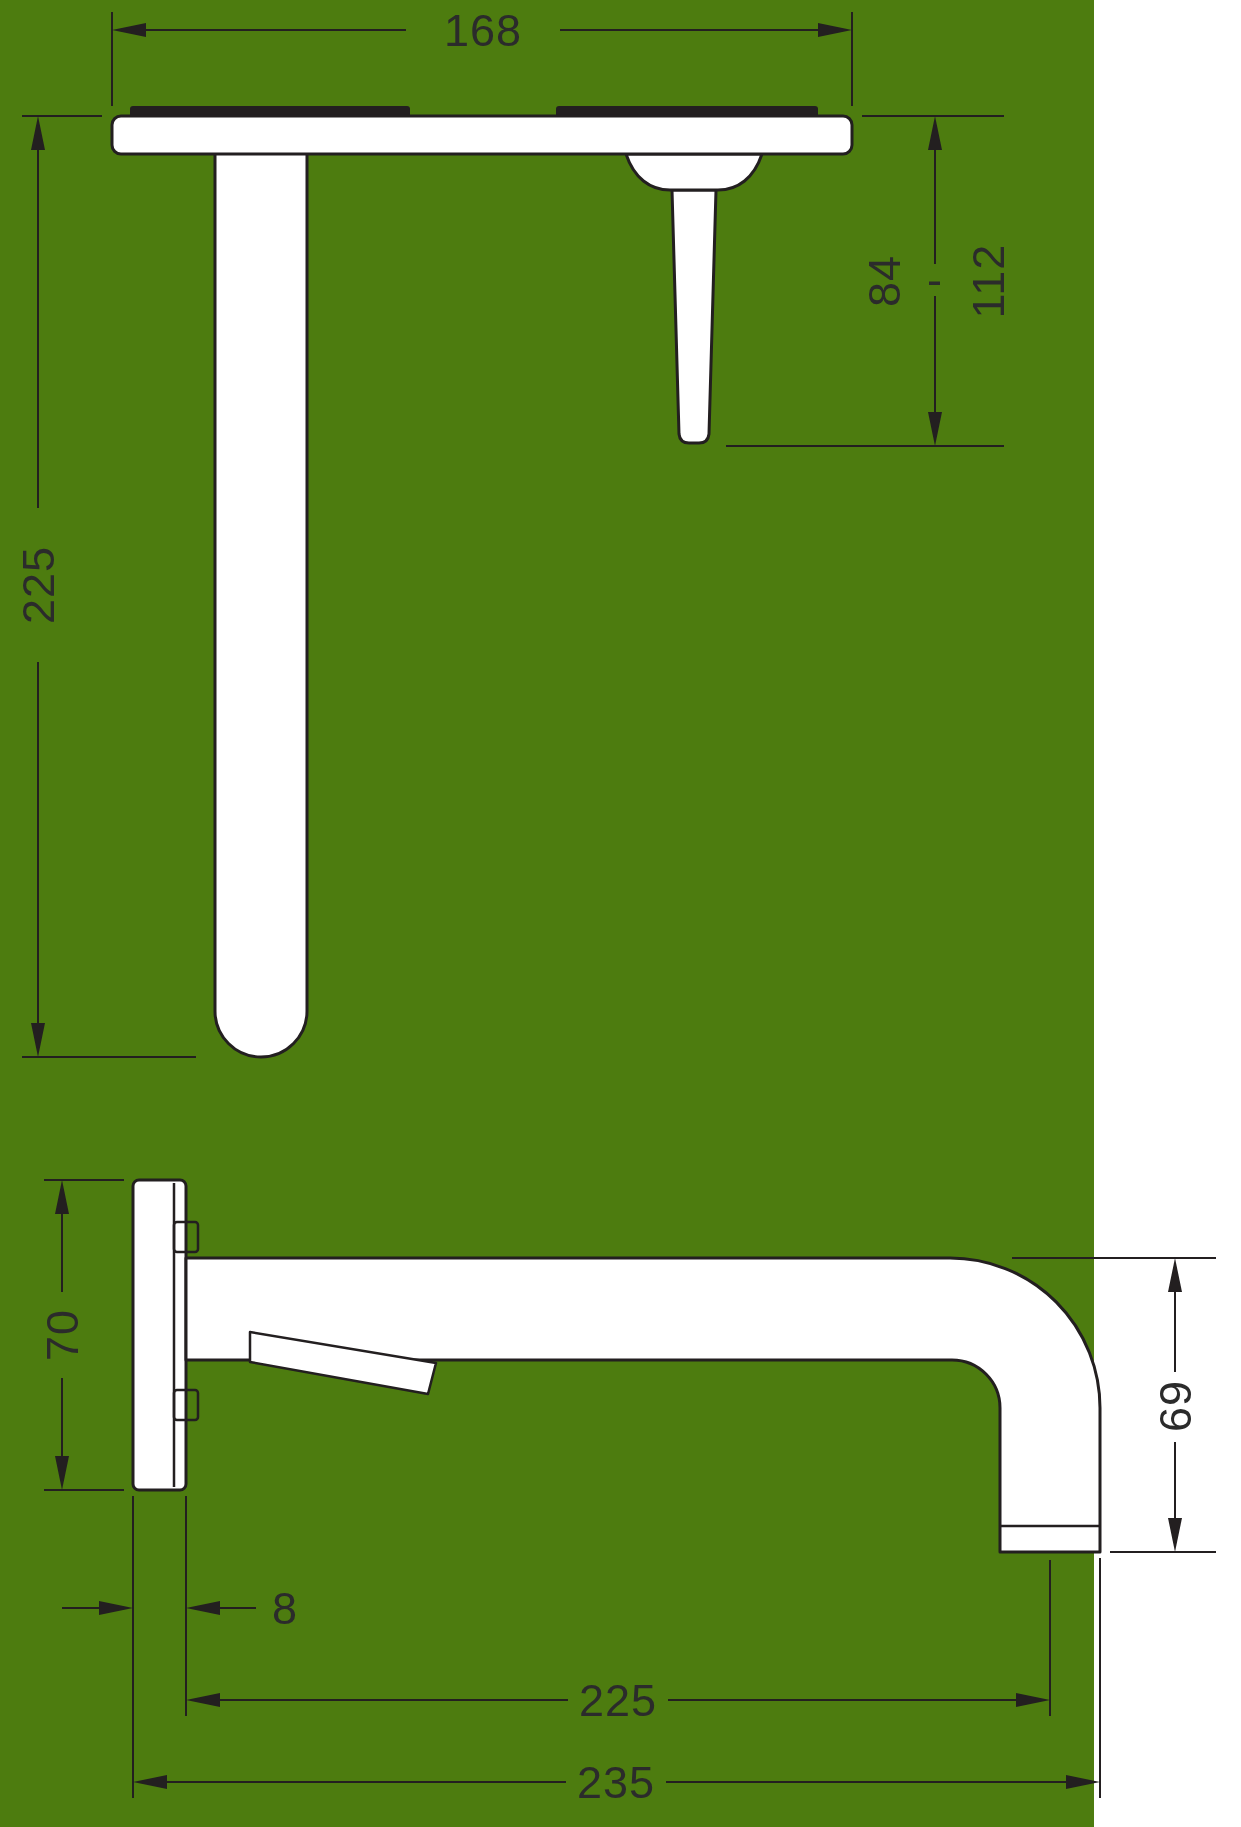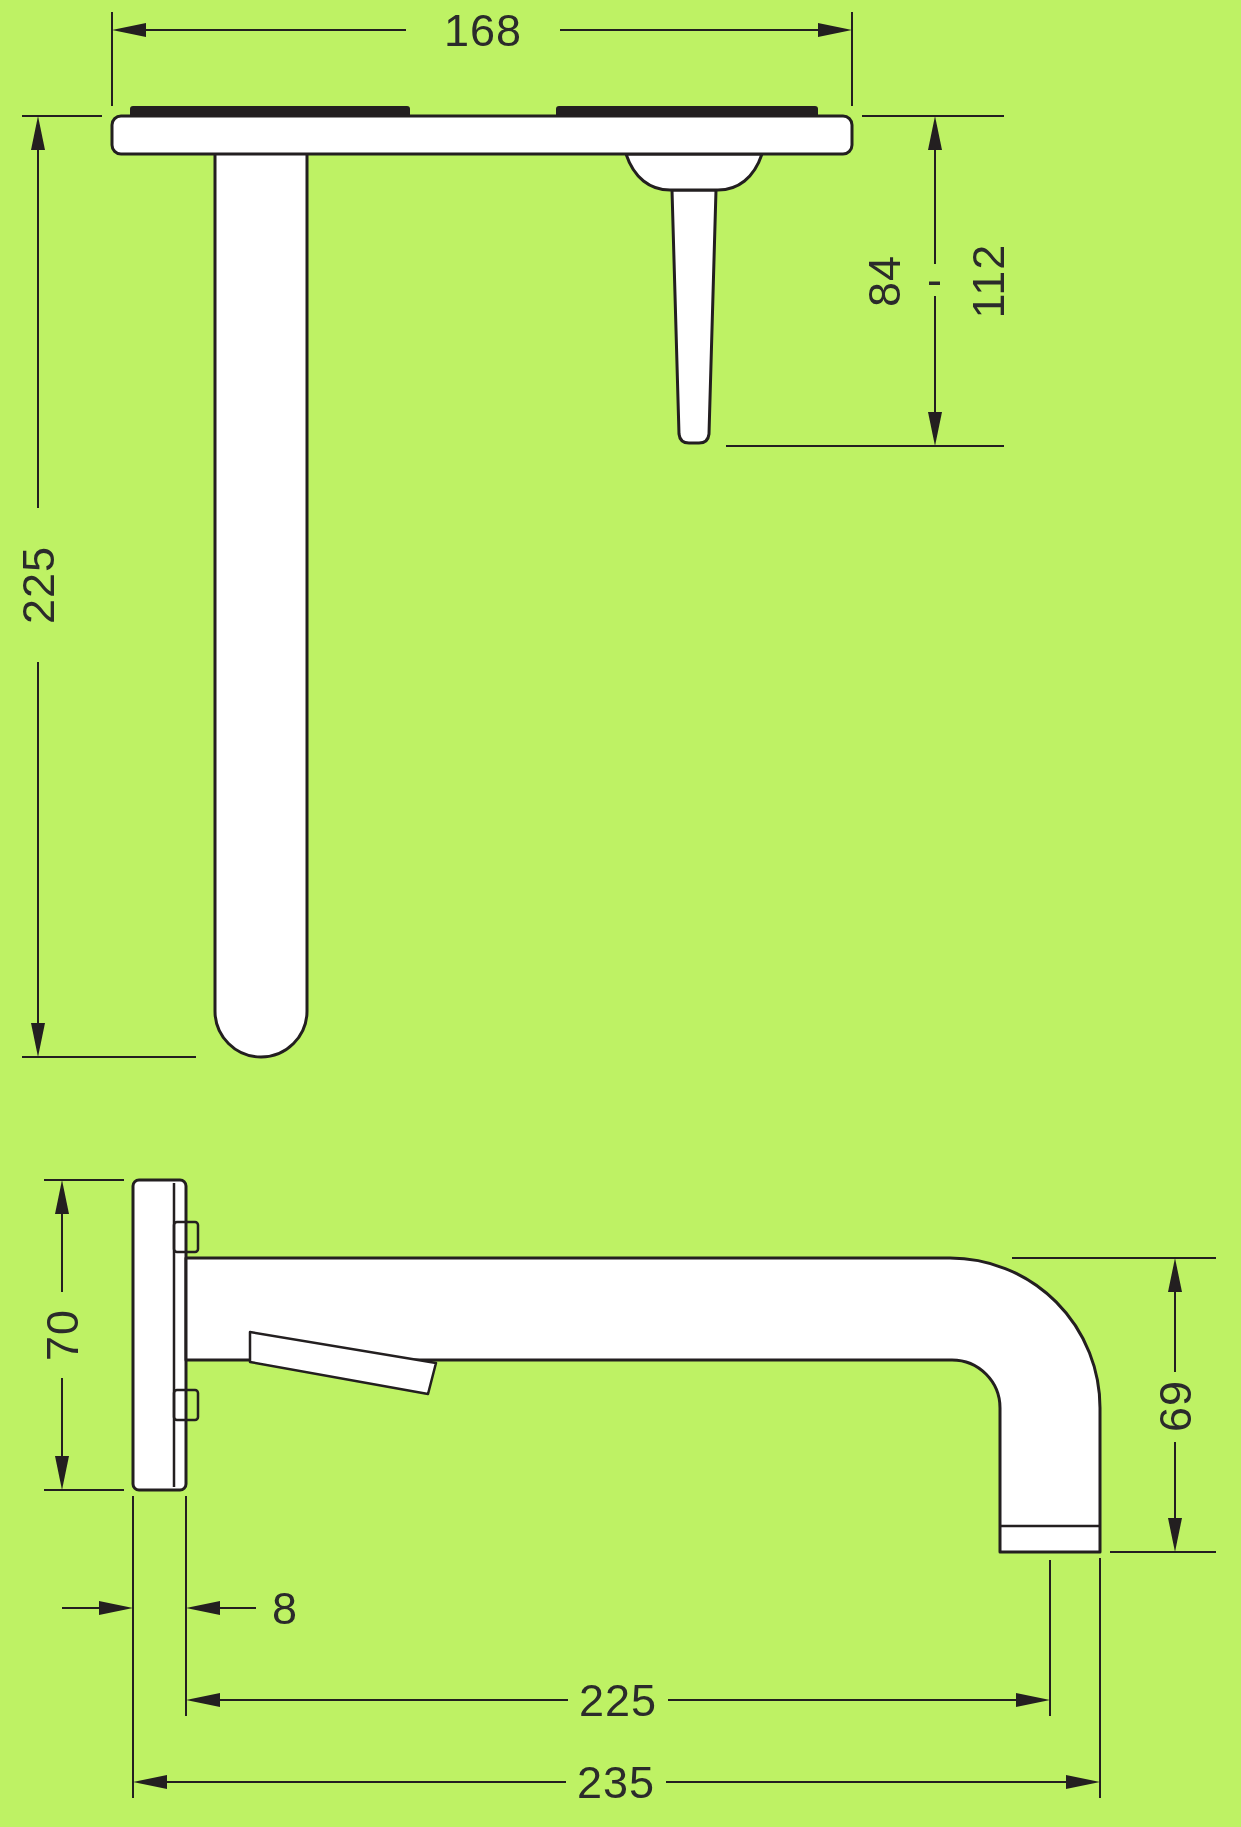--- a/index.html
+++ b/index.html
@@ -1,23 +1,23 @@
 <!DOCTYPE html>
 <html><head>
 <meta charset="utf-8">
 <style>
   html, body {
     margin: 0;
     padding: 0;
     background: #ffffff;
   }
   .sheet {
-    width: 1241px;
+    width: 1094px;
     height: 1827px;
-    background: #bef264;
+    background: #4d7c0f;
     position: relative;
   }
   svg { display: block; }
   .outline {
     fill: #ffffff;
     stroke: #231f20;
     stroke-width: 3;
     stroke-linejoin: round;
   }
   .thin {

